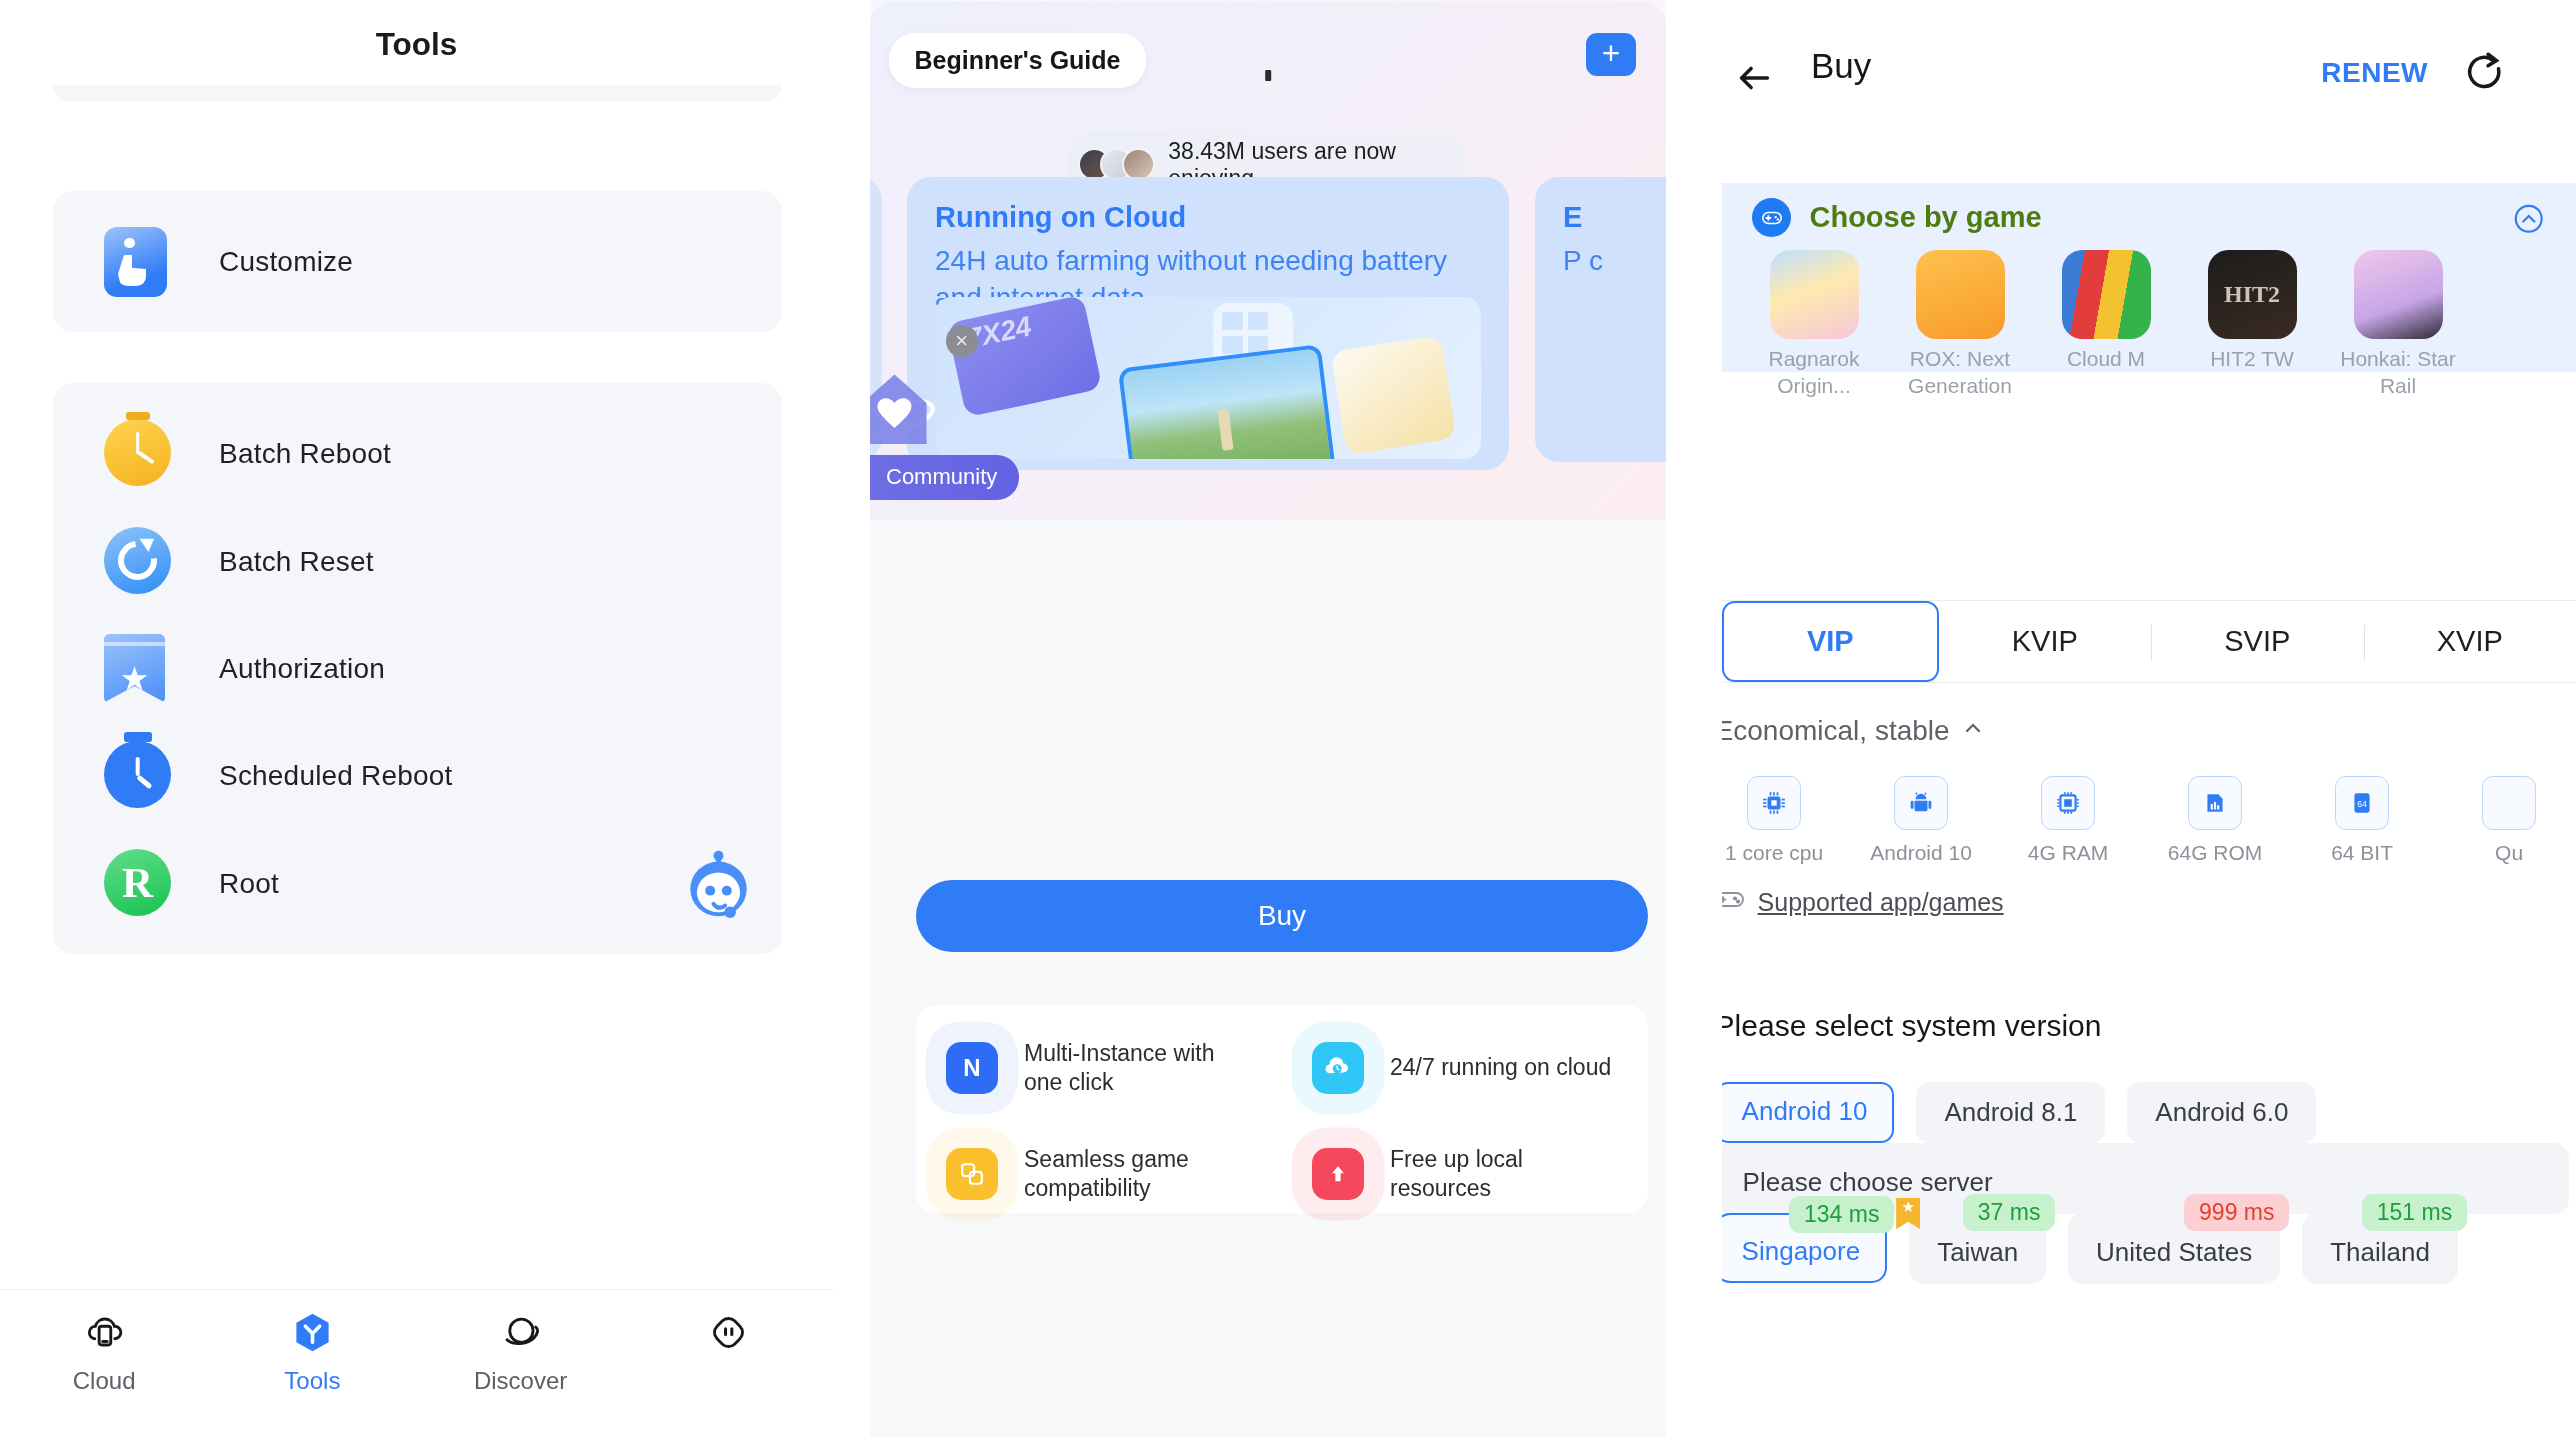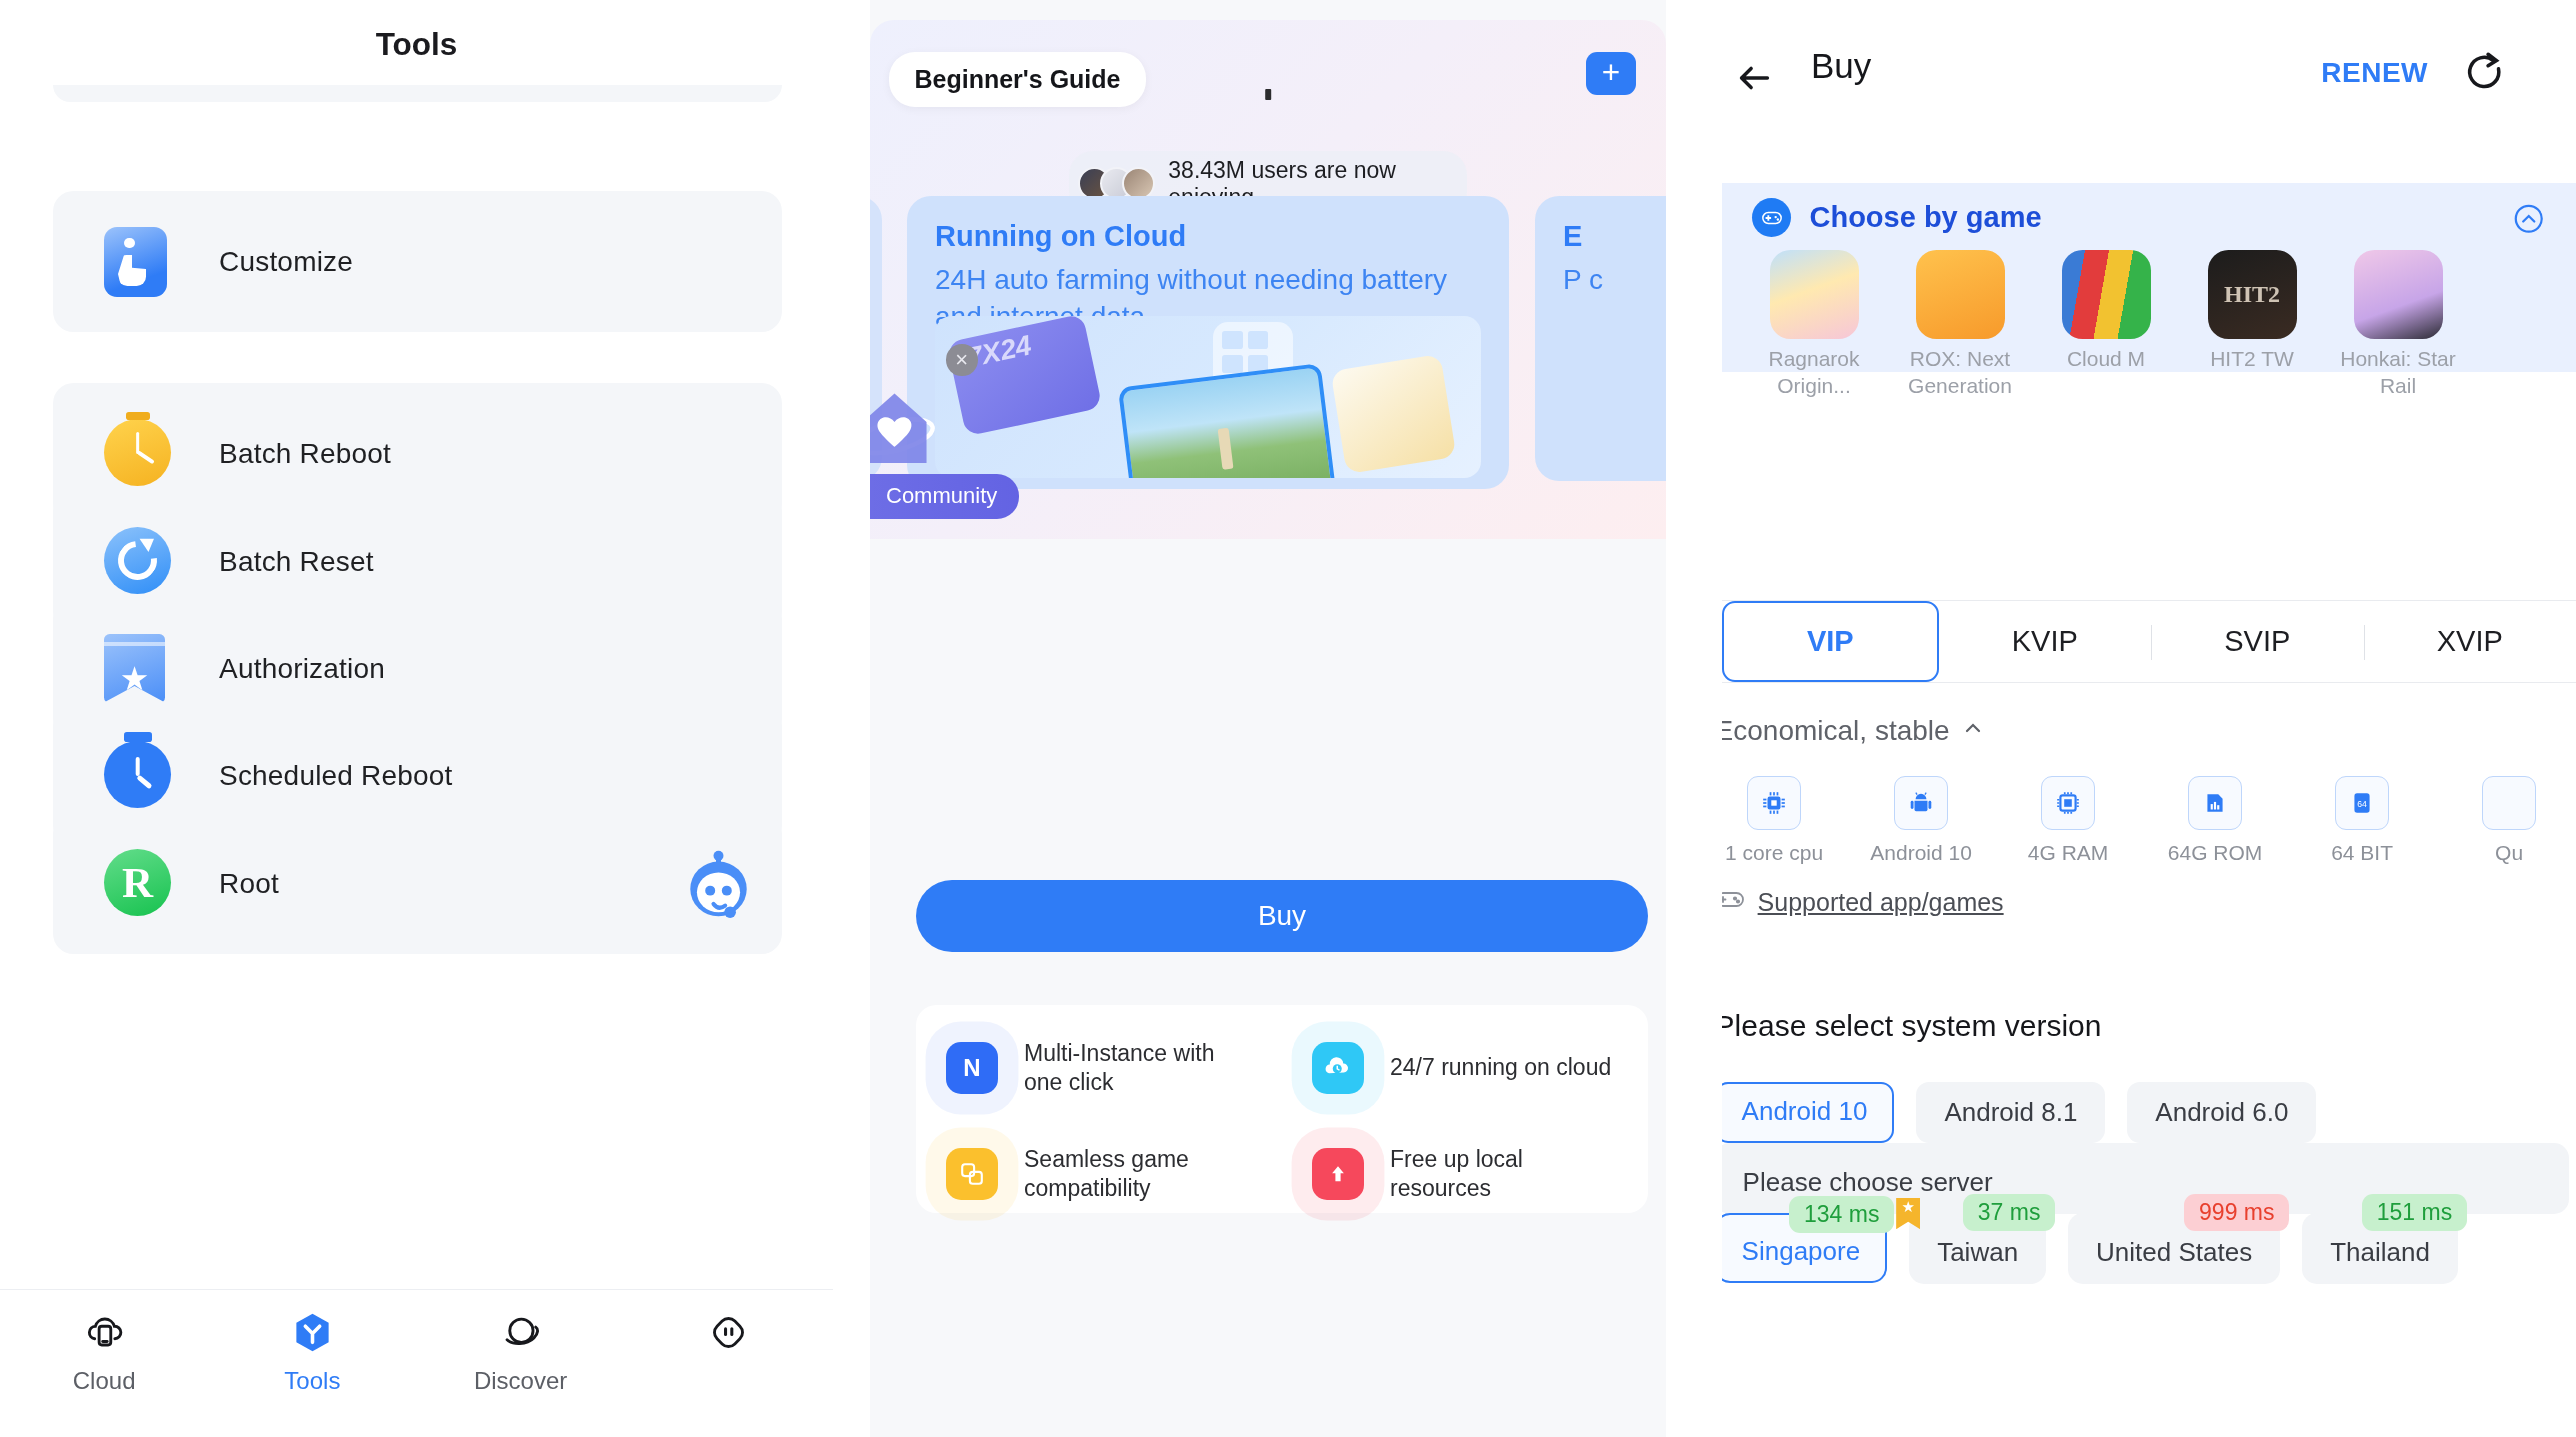--- a/index.html
+++ b/index.html
@@ -131,21 +131,21 @@
   .tab.active .tlabel { color: #2f7cf6; }
   .tab .ticon { width: 44px; height: 44px; display:flex; align-items:center; justify-content:center; }
   .tab .ticon svg { width: 43px; height: 43px; }
 
   
   .panel-mid {
     position: absolute; left: 870px; top: 0; width: 796px; height: 1437px;
     background: #f7f8fa; overflow: hidden;
   }
   .mid-hero {
-    position: absolute; left: 0; top: 20px; width: 796px; height: 519px;
+    position: absolute; left: 0; top: 1px; width: 796px; height: 519px;
     background: linear-gradient(135deg,#eef0fd 0%, #f4eff9 45%, #fdeef0 100%);
     border-radius: 24px 24px 0 0;
   }
   .guide-pill {
     position: absolute; left: 18.5px; top: 31.5px;
     background: #fff; border-radius: 26px; padding: 13px 26px;
     font-size: 25px; font-weight: bold; color: #15161a;
     box-shadow: 0 1.9px 9.3px rgba(0,0,0,.05);
   }
   .plus-btn {
@@ -256,21 +256,21 @@
   .r-title { position:absolute; left: 89px; top: 0; font-size: 35px; color:#16171b; }
   .r-renew { position:absolute; right: 148px; top: 11px; font-size: 28px; color:#2f7cf6; font-weight: bold; letter-spacing:0.5px; }
   .r-refresh { position:absolute; right: 65px; top: 1.9px; width: 50px; height: 50px; }
 
   .game-box {
     position: absolute; left: 0; top: 183px; width: 854px; height: 189px;
     background: #e9f0fe;
   }
   .game-head { display:flex; align-items:center; gap: 18.5px; padding: 15px 0 0 30px; }
   .gh-icon { width: 39px; height: 39px; border-radius:50%; background:#1f7bf4; display:flex; align-items:center; justify-content:center; }
-  .gh-title { font-size: 29px; font-weight:bold; color:#1d4ed8; }
+  .gh-title { font-size: 29px; font-weight:bold; color:#4d7c0f; }
   .gh-chevron { position:absolute; right: 31.5px; top: 20.4px; width: 31.5px; height: 31.5px; }
   .game-row { display:flex; gap: 22px; padding: 13px 0 0 30px; }
   .game-item { width: 124px; text-align:center; }
   .game-thumb { width: 89px; height: 89px; margin: 0 auto; border-radius: 20.4px; overflow:hidden; }
   .g0 { background: linear-gradient(160deg,#bfe0fb 0%,#ffe9b0 45%,#f6c6d8 100%); }
   .g1 { background: linear-gradient(160deg,#ffc24d 0%,#f79a2b 100%); }
   .g2 { background: linear-gradient(100deg,#3a7bd5 0%,#3a7bd5 22%, #e23c3c 22%, #e23c3c 45%, #f2c230 45%, #f2c230 68%, #35b34a 68%); }
   .g3 { background: linear-gradient(160deg,#1c1c1c 0%,#3a2b22 100%); color:#cfc3b4; font-size:24px; font-weight:bold; display:flex; align-items:center; justify-content:center; font-family:"Liberation Serif", serif; }
   .g4 { background: linear-gradient(160deg,#f0c8e8 0%,#c7a5e8 60%,#2a2a33 100%); }
   .game-name { font-size: 21px; color: #9ca0a8; line-height: 1.26; margin-top: 7.4px; }

